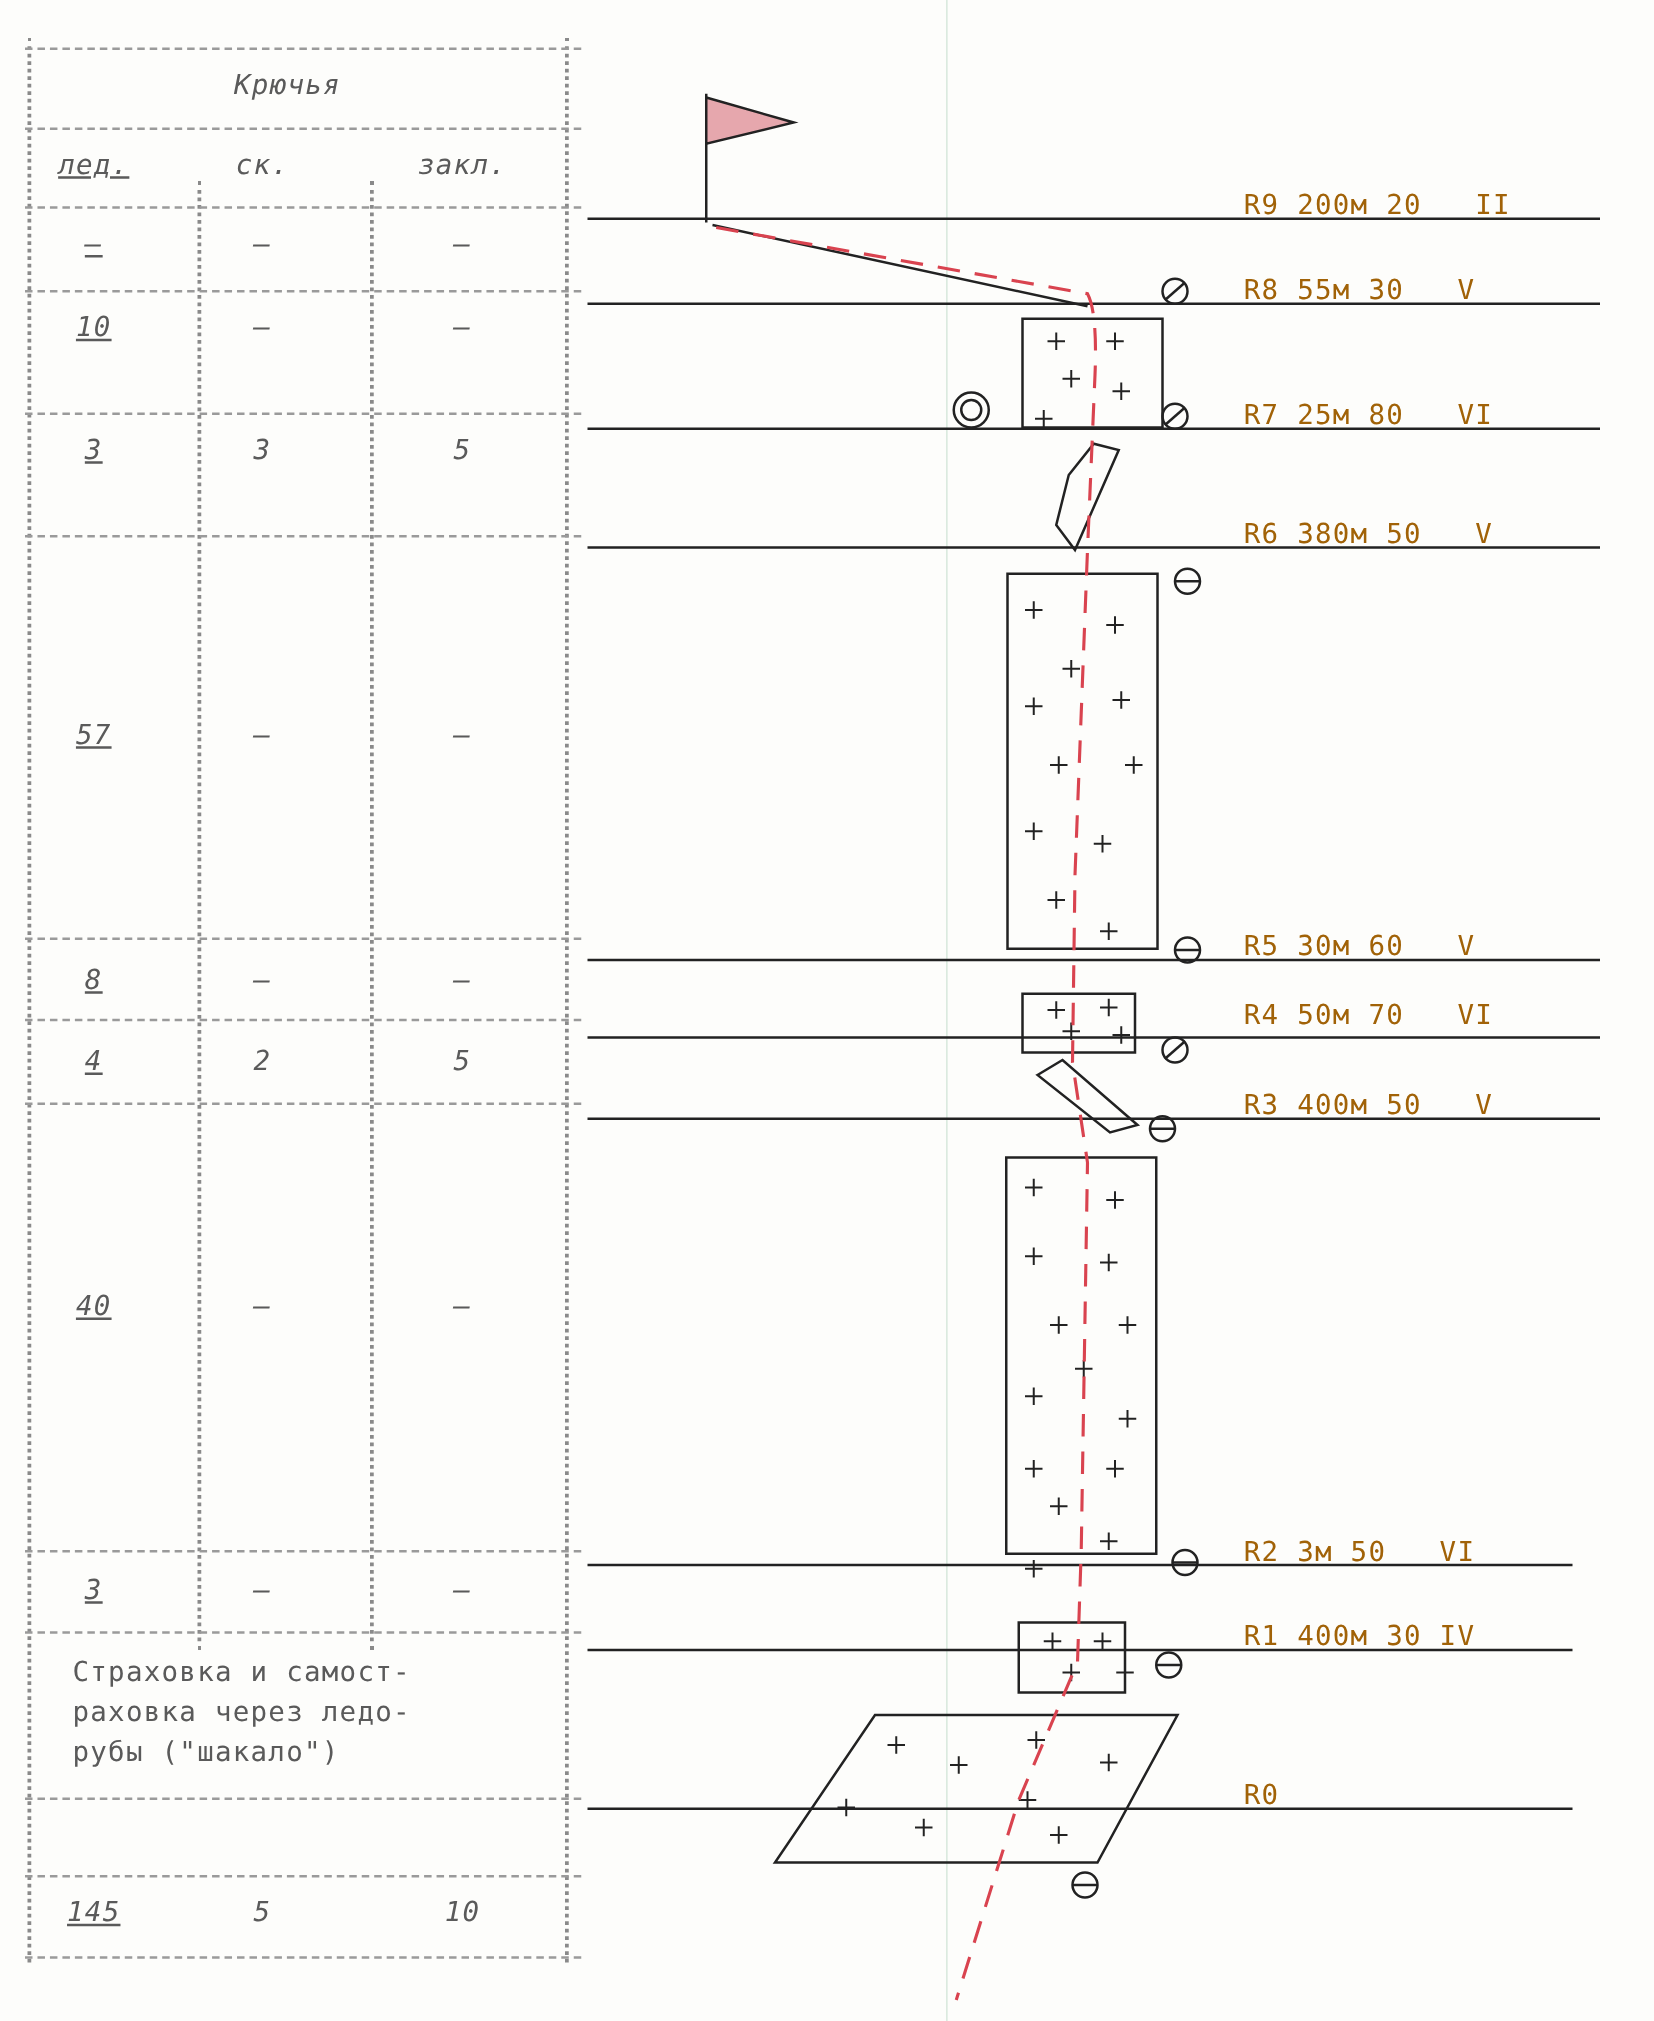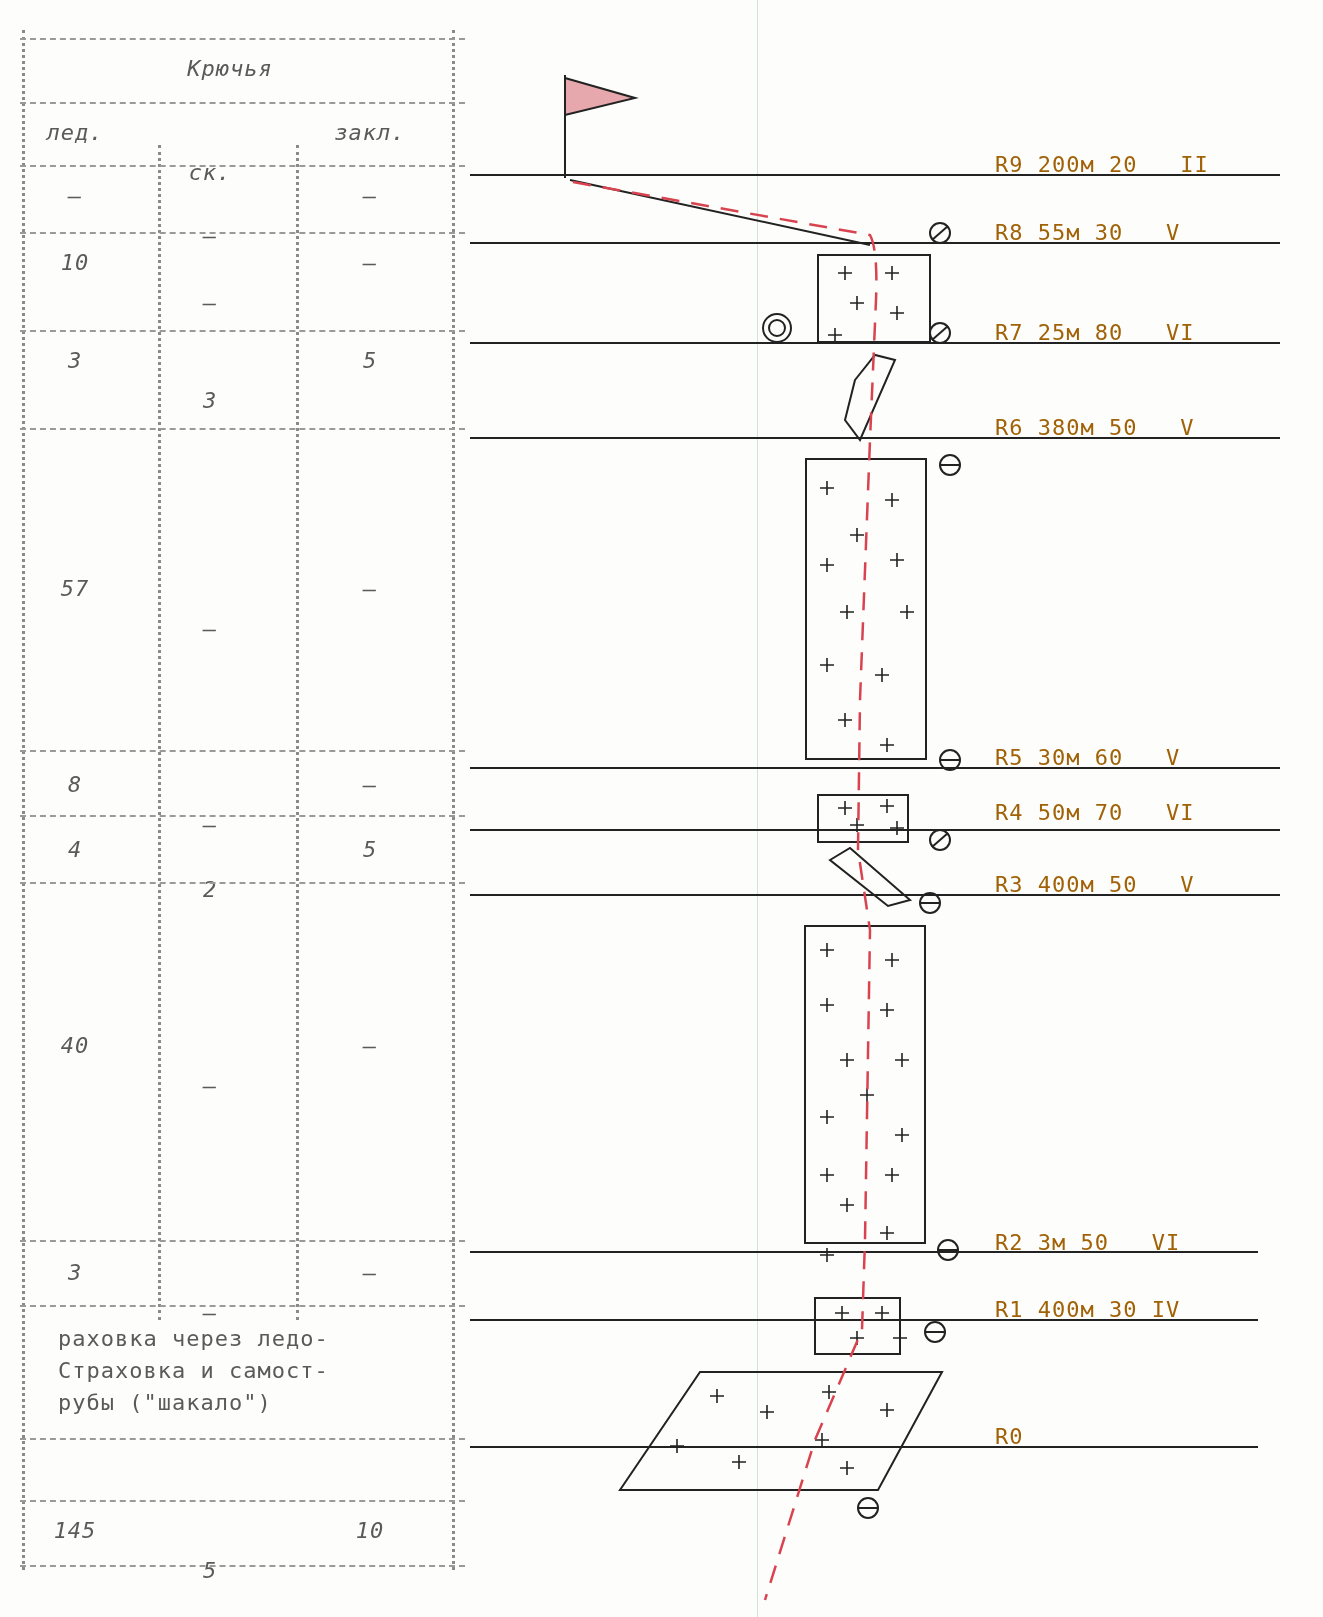--- a/index.html
+++ b/index.html
@@ -3,21 +3,21 @@
 <meta charset="utf-8">
 <style>
   html, body { margin:0; padding:0; }
   body { width:1323px; height:1617px; background:#fdfdfb; position:relative; overflow:hidden;
          font-family:"DejaVu Sans Mono", "Liberation Mono", monospace; color:#555; }
   .tbl { position:absolute; left:0; top:0; width:470px; height:1617px; }
   .row { position:absolute; left:20px; width:445px; font-size:22px; color:#5a5a5a; letter-spacing:1px;font-style:italic; }
   .hline { position:absolute; left:20px; width:445px; border-top:2px dashed #9a9a9a; height:0; }
   .vbar { position:absolute; width:0; border-left:3px dotted #8a8a8a; }
   .cell { position:absolute; text-align:center; }
-  .c1 { left:20px; width:110px; } .c2 { left:160px; width:100px;margin-top:40px; } .c3 { left:300px; width:140px; }
+  .c1 { left:20px; width:110px;text-decoration:underline; } .c2 { left:160px; width:100px; } .c3 { left:300px; width:140px; }
   .full { left:20px; width:420px; text-align:center; }
   .note { position:absolute; left:58px; width:390px; font-size:22px; line-height:32px; color:#5a5a5a; letter-spacing:1px; }
   .diagram { position:absolute; left:470px; top:0; width:853px; height:1617px; }
   .pitch-label { position:absolute; font-size:22px; color:#a16207; letter-spacing:1px; white-space:pre; }
   .margin-line { position:absolute; left:757px; top:0; width:1px; height:1617px; background:#cfe3d6; }
 </style>
 </head>
 <body>
 
 <div class="tbl">
@@ -88,22 +88,22 @@
   <div class="hline" style="top:1240px"></div>
 
   <div class="row" style="top:1260px;left:0;width:470px">
     <span class="cell c1">3</span>
     <span class="cell c2">—</span>
     <span class="cell c3">—</span>
   </div>
   <div class="hline" style="top:1305px"></div>
 
   <div class="note" style="top:1323px">
+    <div>Страховка и самост-</div>
     <div>раховка через ледо-</div>
-    <div>Страховка и самост-</div>
     <div>рубы ("шакало")</div>
   </div>
   <div class="hline" style="top:1438px"></div>
   <div class="hline" style="top:1500px"></div>
   <div class="row" style="top:1518px;left:0;width:470px">
     <span class="cell c1">145</span>
     <span class="cell c2">5</span>
     <span class="cell c3">10</span>
   </div>
   <div class="hline" style="top:1565px"></div>

